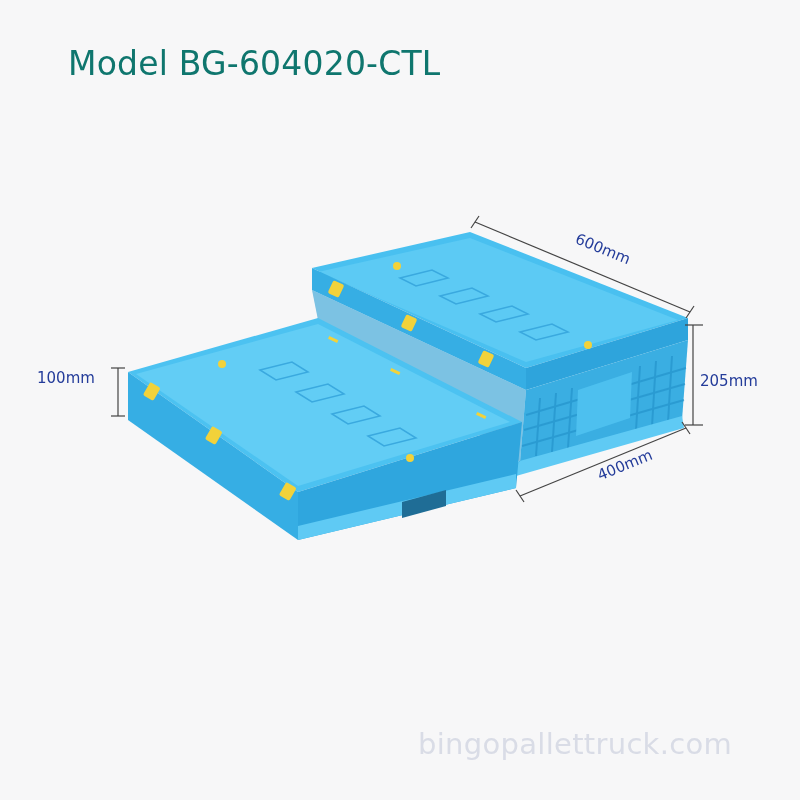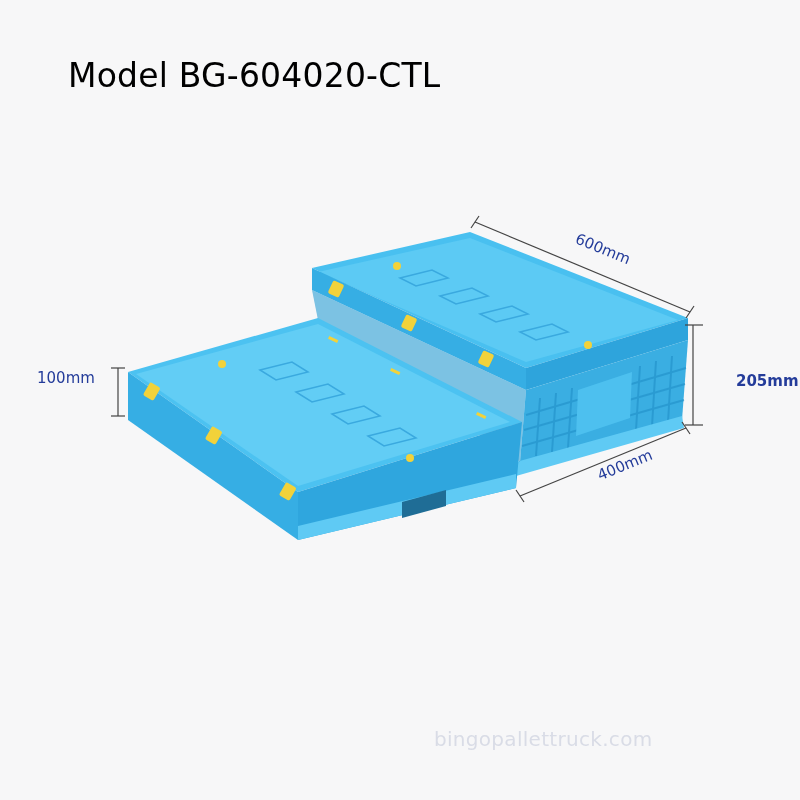--- a/index.html
+++ b/index.html
@@ -1,18 +1,18 @@
 <!DOCTYPE html>
 <html><head>
 <meta charset="utf-8">
 <style>
   html,body{margin:0;padding:0;}
   body{width:800px;height:800px;background:#f7f7f8;position:relative;overflow:hidden;font-family:"Liberation Sans",sans-serif;}
-  .title{position:absolute;left:68px;top:56px;font-size:33px;color:#000000;font-family:"DejaVu Sans",sans-serif;letter-spacing:0.2px;}
-  .watermark{position:absolute;left:434px;top:727px;font-size:20px;color:#d9dce6;font-family:"DejaVu Sans",sans-serif;letter-spacing:0.3px;}
+  .title{position:absolute;left:68px;top:44px;font-size:33px;color:#0f766e;font-family:"DejaVu Sans",sans-serif;letter-spacing:0.2px;}
+  .watermark{position:absolute;left:418px;top:727px;font-size:29px;color:#d9dce6;font-family:"DejaVu Sans",sans-serif;letter-spacing:0.3px;}
   .dim{position:absolute;color:#243c9a;font-size:15px;font-family:"DejaVu Sans",sans-serif;white-space:nowrap;}
   svg.product{position:absolute;left:0;top:0;}
 </style>
 </head>
 <body>
 
 <div class="title">Model BG-604020-CTL</div>
 
 <svg class="product" width="800" height="800" viewBox="0 0 800 800">
 
@@ -98,17 +98,17 @@
     <line x1="516" y1="490" x2="524" y2="502"></line>
     <line x1="682" y1="422" x2="690" y2="434"></line>
 
     <line x1="118" y1="368" x2="118" y2="416"></line>
     <line x1="111" y1="368" x2="125" y2="368"></line>
     <line x1="111" y1="416" x2="125" y2="416"></line>
   </g>
 </svg>
 
 <div class="dim" style="left:574px;top:240px;transform:rotate(22deg);">600mm</div>
-<div class="dim" style="left:736px;top:372px;font-weight:bold;">205mm</div>
+<div class="dim" style="left:700px;top:372px;">205mm</div>
 <div class="dim" style="left:596px;top:456px;transform:rotate(-22deg);">400mm</div>
 <div class="dim" style="left:37px;top:369px;">100mm</div>
 
 <div class="watermark">bingopallettruck.com</div>
 
 </body></html>

